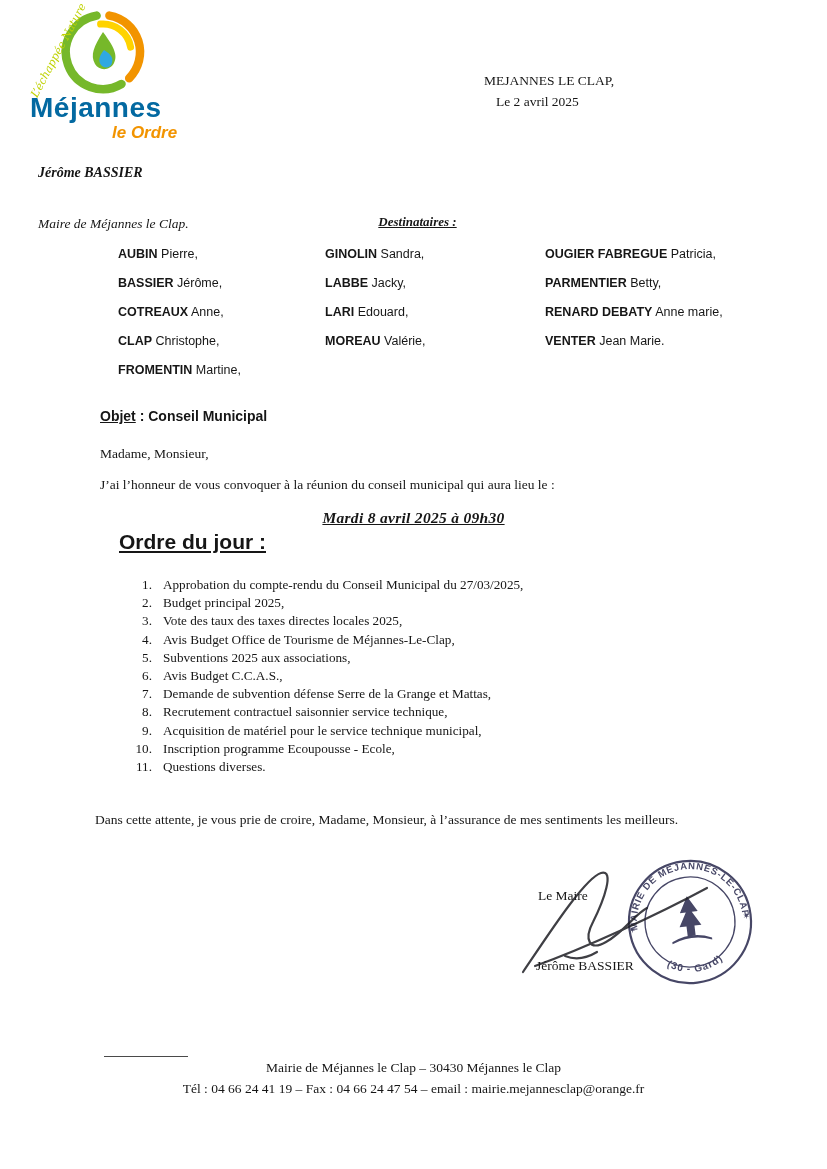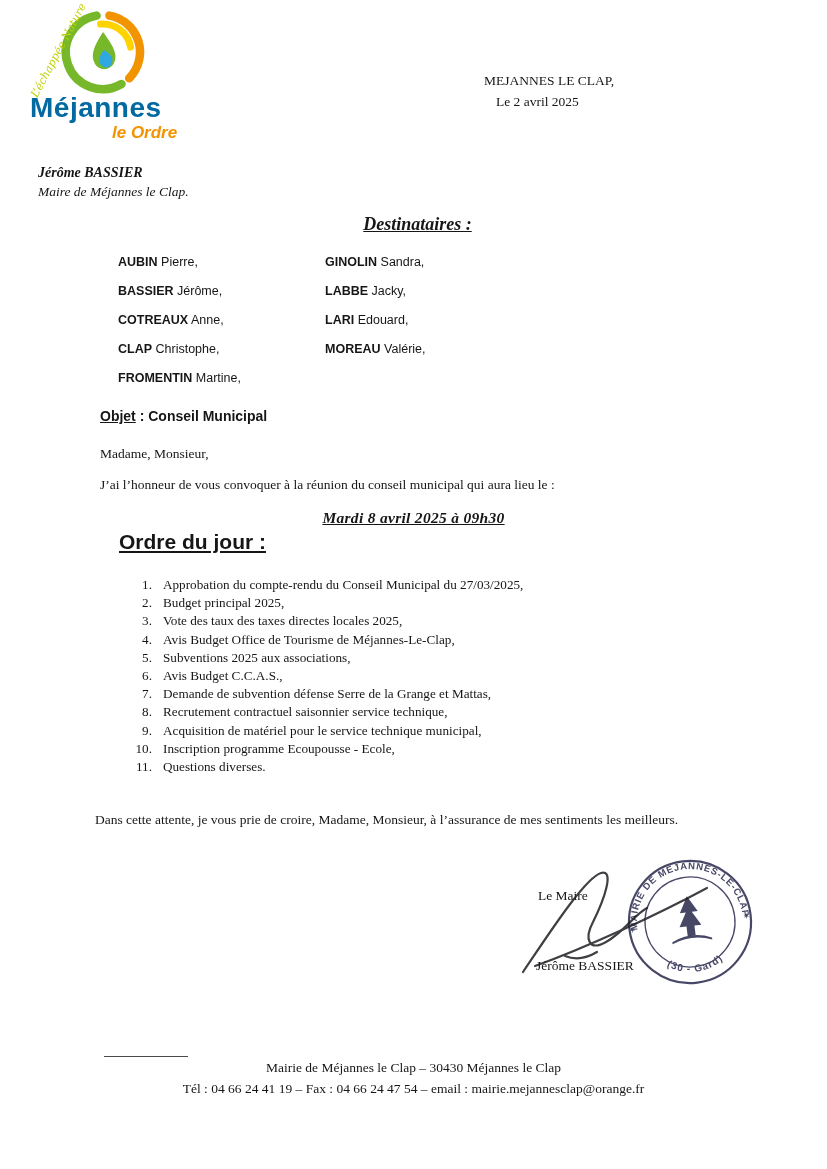--- a/index.html
+++ b/index.html
@@ -15,26 +15,26 @@
   .logo-title { position:absolute; left:2px; top:88px; font-family:"Liberation Sans", sans-serif; font-weight:700; font-size:28px; color:#0369a1; letter-spacing:0.5px; }
   .logo-sub { position:absolute; left:84px; top:119px; font-family:"Liberation Sans", sans-serif; font-weight:700; font-style:italic; font-size:17px; color:#f29400; }
 
   
   .place-date { left:484px; top:70px; font-size:13.5px; line-height:21px; }
   .date-line { margin-left:12px; }
 
   
   .sender { left:38px; top:163px; line-height:19px; }
   .sender-name { font-weight:700; font-style:italic; font-size:14px; }
-  .sender-title { font-style:italic; font-size:13.5px; }
-
-  
-  .recipients-heading { left:0; top:214px; width:100%; text-align:center; font-weight:700; font-style:italic; font-size:18px;padding-left:8px; }
+  .sender-title { font-style:italic; font-size:13.5px;margin-top:32px; }
+
+  
+  .recipients-heading { left:0; top:214px; width:100%; text-align:center; font-weight:700; font-style:italic; font-size:13px;padding-left:8px; }
   .recipients-heading span { text-decoration:underline; }
-  .rcol { top:246px; font-family:"Liberation Sans", sans-serif; font-size:12.5px;margin-top:8px; }
+  .rcol { top:246px; font-family:"Liberation Sans", sans-serif; font-size:12.5px; }
   .rcol-1 { left:118px; width:200px; }
   .rcol-2 { left:325px; width:210px; }
   .rcol-3 { left:545px; width:230px; }
   .recipient { margin-bottom:12px; line-height:17px; }
   .sn { font-weight:700; }
 
   
   .objet { left:100px; top:408px; font-family:"Liberation Sans", sans-serif; font-weight:700; font-size:14px; }
   .objet-label { text-decoration:underline; }
   .salutation { left:100px; top:446px; font-size:13.5px; }
@@ -97,20 +97,26 @@
     <div class="recipient"><span class="sn">FROMENTIN</span><span class="fn"> Martine,</span></div>
   </div>
 
   <div class="abs rcol rcol-2">
     <div class="recipient"><span class="sn">GINOLIN</span><span class="fn"> Sandra,</span></div>
     <div class="recipient"><span class="sn">LABBE</span><span class="fn"> Jacky,</span></div>
     <div class="recipient"><span class="sn">LARI</span><span class="fn"> Edouard,</span></div>
     <div class="recipient"><span class="sn">MOREAU</span><span class="fn"> Valérie,</span></div>
   </div>
 
+  <div class="abs rcol rcol-3">
+    <div class="recipient"><span class="sn">OUGIER FABREGUE</span><span class="fn"> Patricia,</span></div>
+    <div class="recipient"><span class="sn">PARMENTIER</span><span class="fn"> Betty,</span></div>
+    <div class="recipient"><span class="sn">RENARD DEBATY</span><span class="fn"> Anne marie,</span></div>
+    <div class="recipient"><span class="sn">VENTER</span><span class="fn"> Jean Marie.</span></div>
+  </div>
 
   <div class="abs objet"><span class="objet-label">Objet</span><span> : Conseil Municipal</span></div>
 
   <div class="abs salutation">Madame, Monsieur,</div>
   <div class="abs intro">J’ai l’honneur de vous convoquer à la réunion du conseil municipal qui aura lieu le :</div>
 
   <div class="abs meeting-date"><span>Mardi 8 avril 2025 à 09h30</span></div>
 
   <div class="abs agenda-heading"><span>Ordre du jour :</span></div>
 

